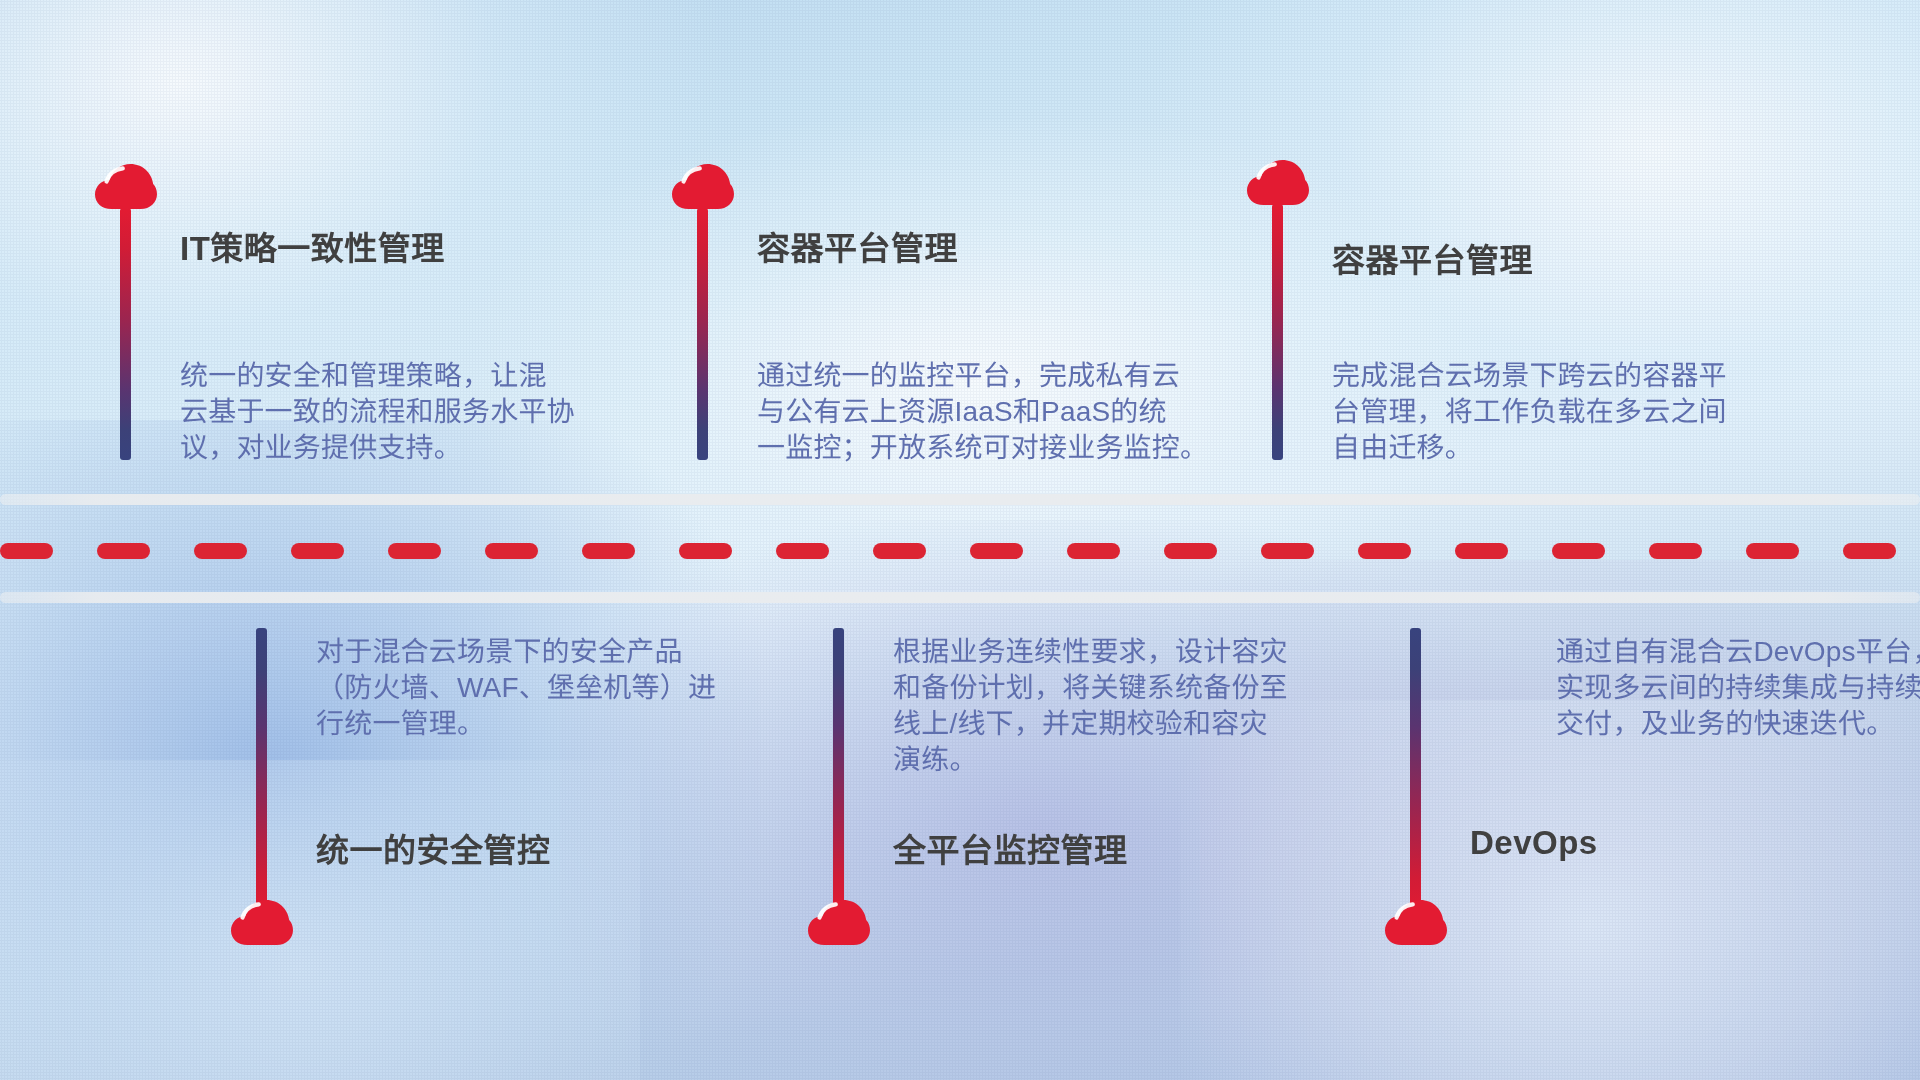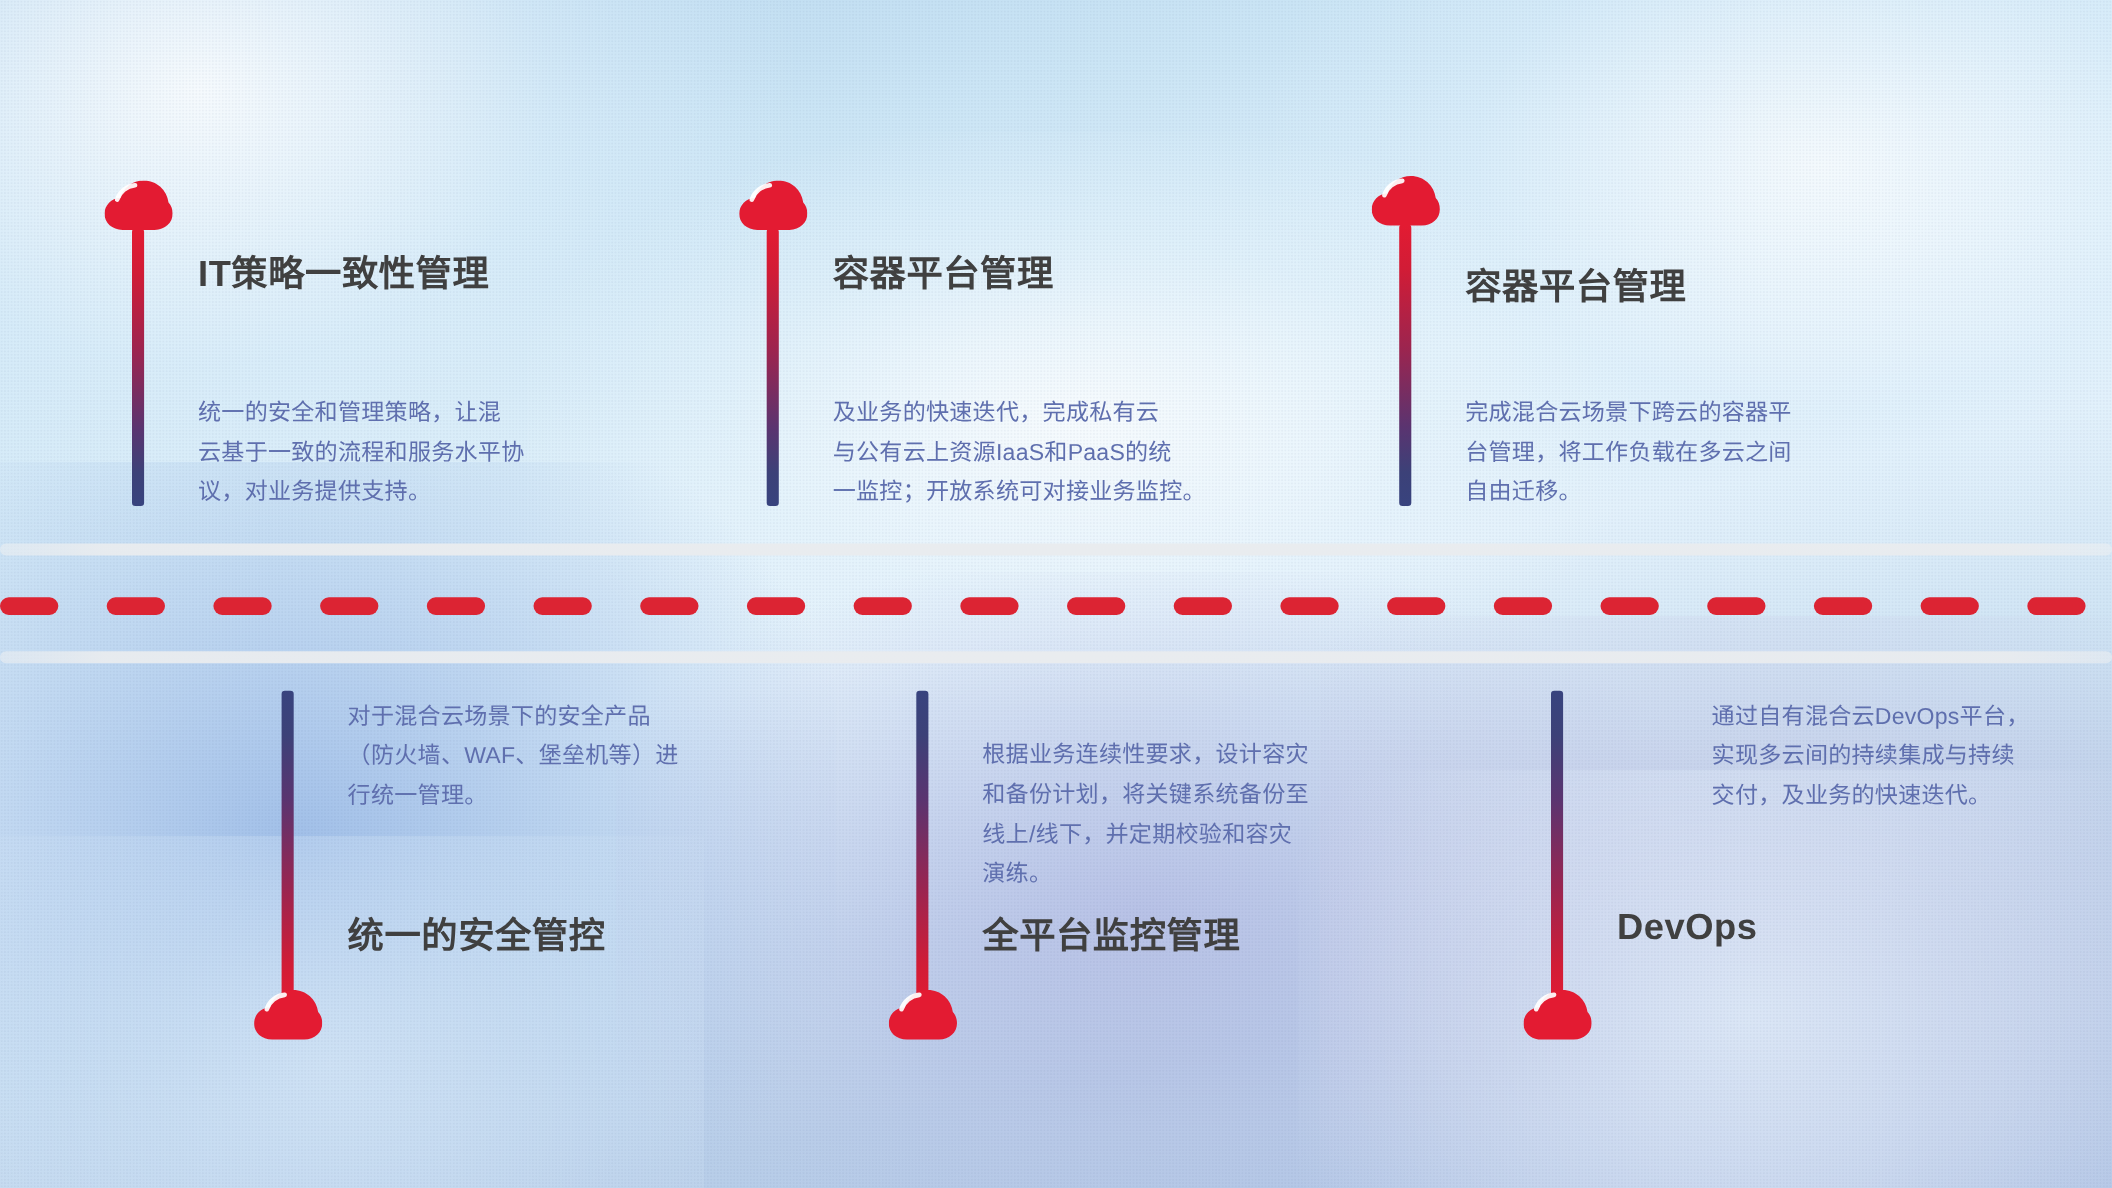--- a/index.html
+++ b/index.html
@@ -80,21 +80,21 @@
   .stem.down{background:linear-gradient(180deg,#e31b32 0%,#d11c36 16%,#9a2550 45%,#5a3470 72%,#3c4178 88%,#38437e 100%);}
   .stem.up{background:linear-gradient(180deg,#38437e 0%,#3c4178 14%,#5a3470 34%,#9a2550 62%,#d11c36 86%,#e31b32 100%);}
 
   .title{
     position:absolute;
     font-size:33px;font-weight:700;color:#404040;letter-spacing:.5px;white-space:nowrap;
     font-family:"Liberation Sans","DejaVu Sans",sans-serif;
   }
   .body{
     position:absolute;
-    font-size:21px;line-height:36px;color:#5f6fae;letter-spacing:.2px;
+    font-size:28px;line-height:36px;color:#5f6fae;letter-spacing:.2px;
     font-family:"Liberation Sans","DejaVu Sans",sans-serif;
     white-space:pre-line;
   }
 </style>
 </head>
 <body>
 
 <div class="bg">
   <div class="bg-base"></div>
   <div class="bg-glow-tl"></div>
@@ -151,21 +151,21 @@
 
 <div class="col">
   <div class="cloud" style="left:672px;top:164px;">
     <svg viewBox="0 0 62 46" xmlns="http://www.w3.org/2000/svg">
       <path d="M16.5 45 C6.8 45 0 38.6 0 30.4 C0 22.6 6.2 16.2 14.4 15.7 C17.2 6.5 25.6 0 35.6 0 C47.3 0 56.9 8.7 58.2 20.1 C60.6 22.6 62 26.2 62 30.2 C62 38.5 55.1 45 45.6 45 Z" fill="#e31b32"></path>
       <path d="M11.5 17.5 C13.8 10.2 20.2 5.2 27.8 4.4" stroke="#ffffff" stroke-width="4.2" stroke-linecap="round" fill="none" opacity="0.92"></path>
     </svg>
   </div>
   <div class="stem down" style="left:697px;top:208px;height:252px;"></div>
   <div class="title" style="left:757px;top:222px;">容器平台管理</div>
-  <div class="body" style="left:757px;top:358px;width:460px;">及业务的快速迭代，完成私有云
+  <div class="body" style="left:757px;top:358px;width:460px;">通过统一的监控平台，完成私有云
 与公有云上资源IaaS和PaaS的统
 一监控；开放系统可对接业务监控。</div>
 </div>
 
 <div class="col">
   <div class="cloud" style="left:1247px;top:160px;">
     <svg viewBox="0 0 62 46" xmlns="http://www.w3.org/2000/svg">
       <path d="M16.5 45 C6.8 45 0 38.6 0 30.4 C0 22.6 6.2 16.2 14.4 15.7 C17.2 6.5 25.6 0 35.6 0 C47.3 0 56.9 8.7 58.2 20.1 C60.6 22.6 62 26.2 62 30.2 C62 38.5 55.1 45 45.6 45 Z" fill="#e31b32"></path>
       <path d="M11.5 17.5 C13.8 10.2 20.2 5.2 27.8 4.4" stroke="#ffffff" stroke-width="4.2" stroke-linecap="round" fill="none" opacity="0.92"></path>
     </svg>
@@ -186,21 +186,21 @@
   <div class="cloud" style="left:231px;top:900px;">
     <svg viewBox="0 0 62 46" xmlns="http://www.w3.org/2000/svg">
       <path d="M16.5 45 C6.8 45 0 38.6 0 30.4 C0 22.6 6.2 16.2 14.4 15.7 C17.2 6.5 25.6 0 35.6 0 C47.3 0 56.9 8.7 58.2 20.1 C60.6 22.6 62 26.2 62 30.2 C62 38.5 55.1 45 45.6 45 Z" fill="#e31b32"></path>
       <path d="M11.5 17.5 C13.8 10.2 20.2 5.2 27.8 4.4" stroke="#ffffff" stroke-width="4.2" stroke-linecap="round" fill="none" opacity="0.92"></path>
     </svg>
   </div>
 </div>
 
 <div class="col">
   <div class="stem up" style="left:833px;top:628px;height:290px;"></div>
-  <div class="body" style="left:893px;top:634px;width:430px;margin-top:35px;">根据业务连续性要求，设计容灾
+  <div class="body" style="left:893px;top:634px;width:430px;">根据业务连续性要求，设计容灾
 和备份计划，将关键系统备份至
 线上/线下，并定期校验和容灾
 演练。</div>
   <div class="title" style="left:893px;top:824px;">全平台监控管理</div>
   <div class="cloud" style="left:808px;top:900px;">
     <svg viewBox="0 0 62 46" xmlns="http://www.w3.org/2000/svg">
       <path d="M16.5 45 C6.8 45 0 38.6 0 30.4 C0 22.6 6.2 16.2 14.4 15.7 C17.2 6.5 25.6 0 35.6 0 C47.3 0 56.9 8.7 58.2 20.1 C60.6 22.6 62 26.2 62 30.2 C62 38.5 55.1 45 45.6 45 Z" fill="#e31b32"></path>
       <path d="M11.5 17.5 C13.8 10.2 20.2 5.2 27.8 4.4" stroke="#ffffff" stroke-width="4.2" stroke-linecap="round" fill="none" opacity="0.92"></path>
     </svg>
   </div>

